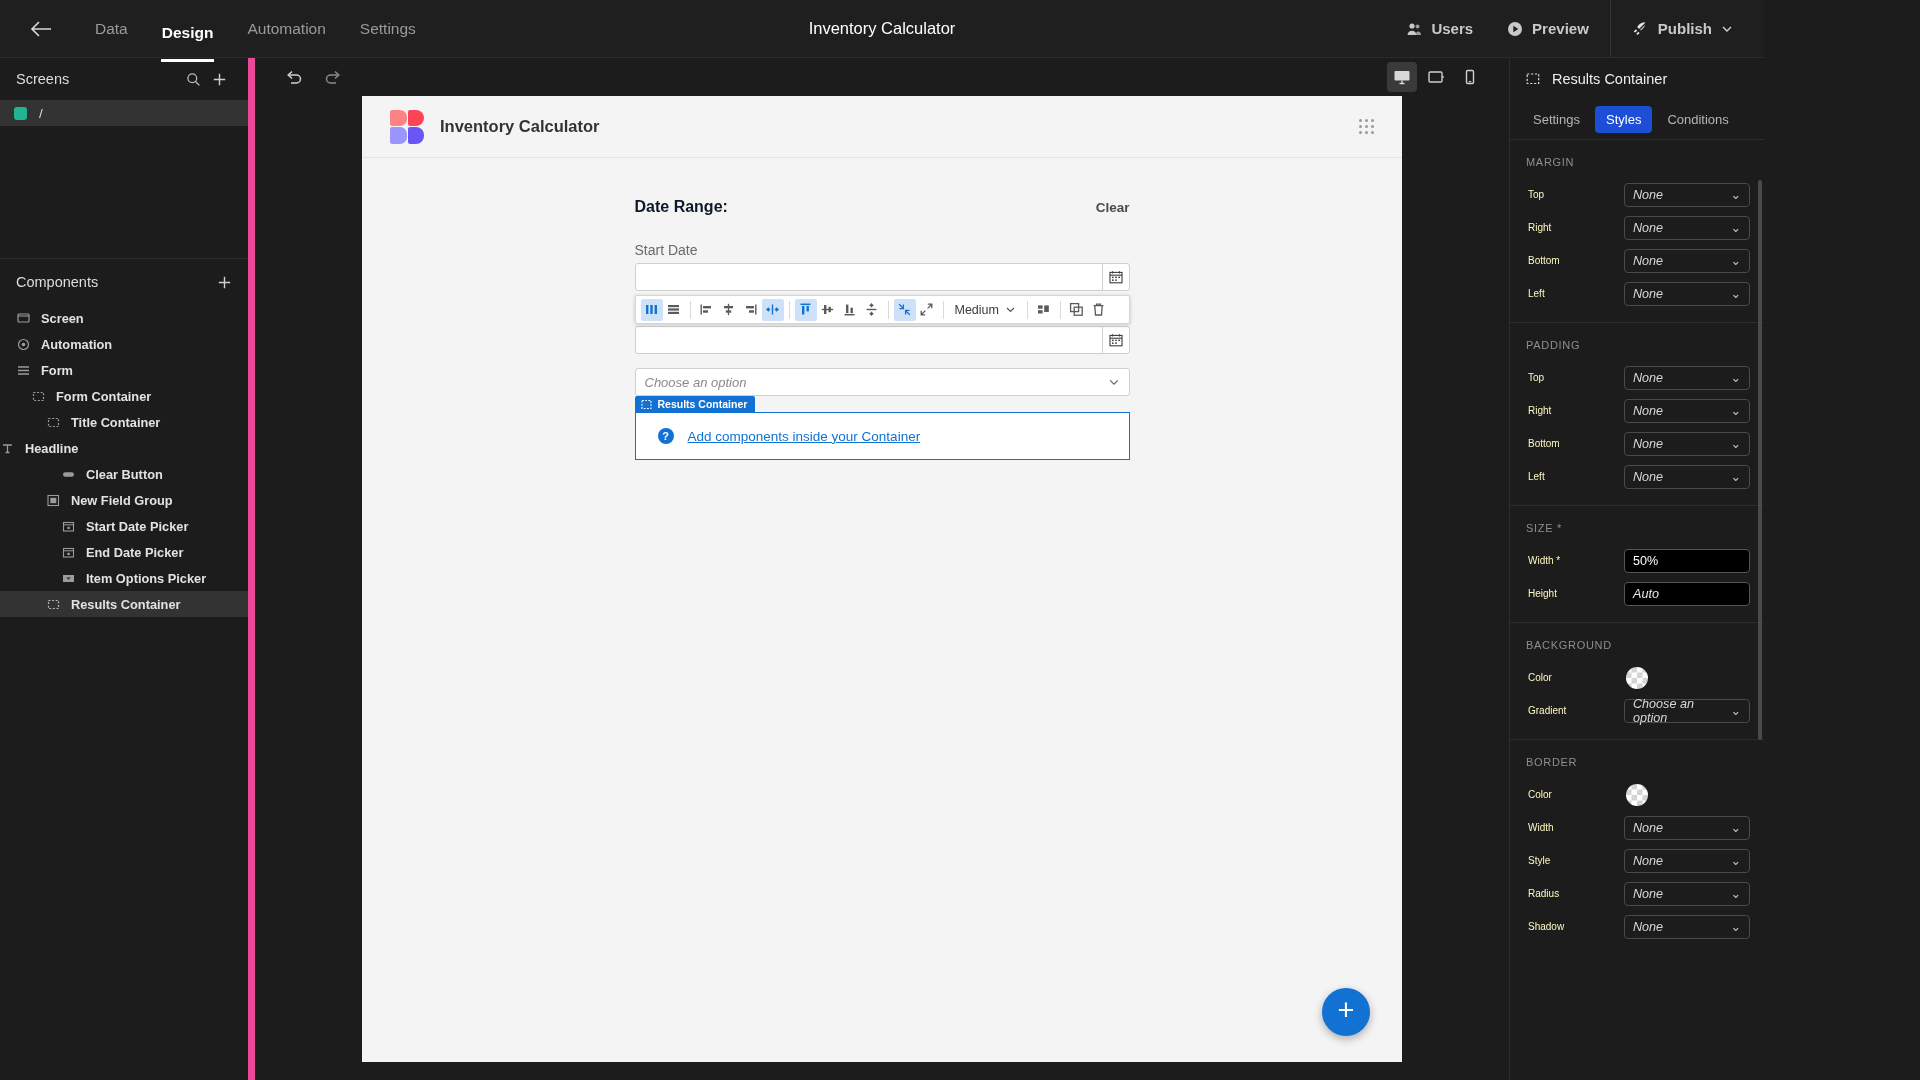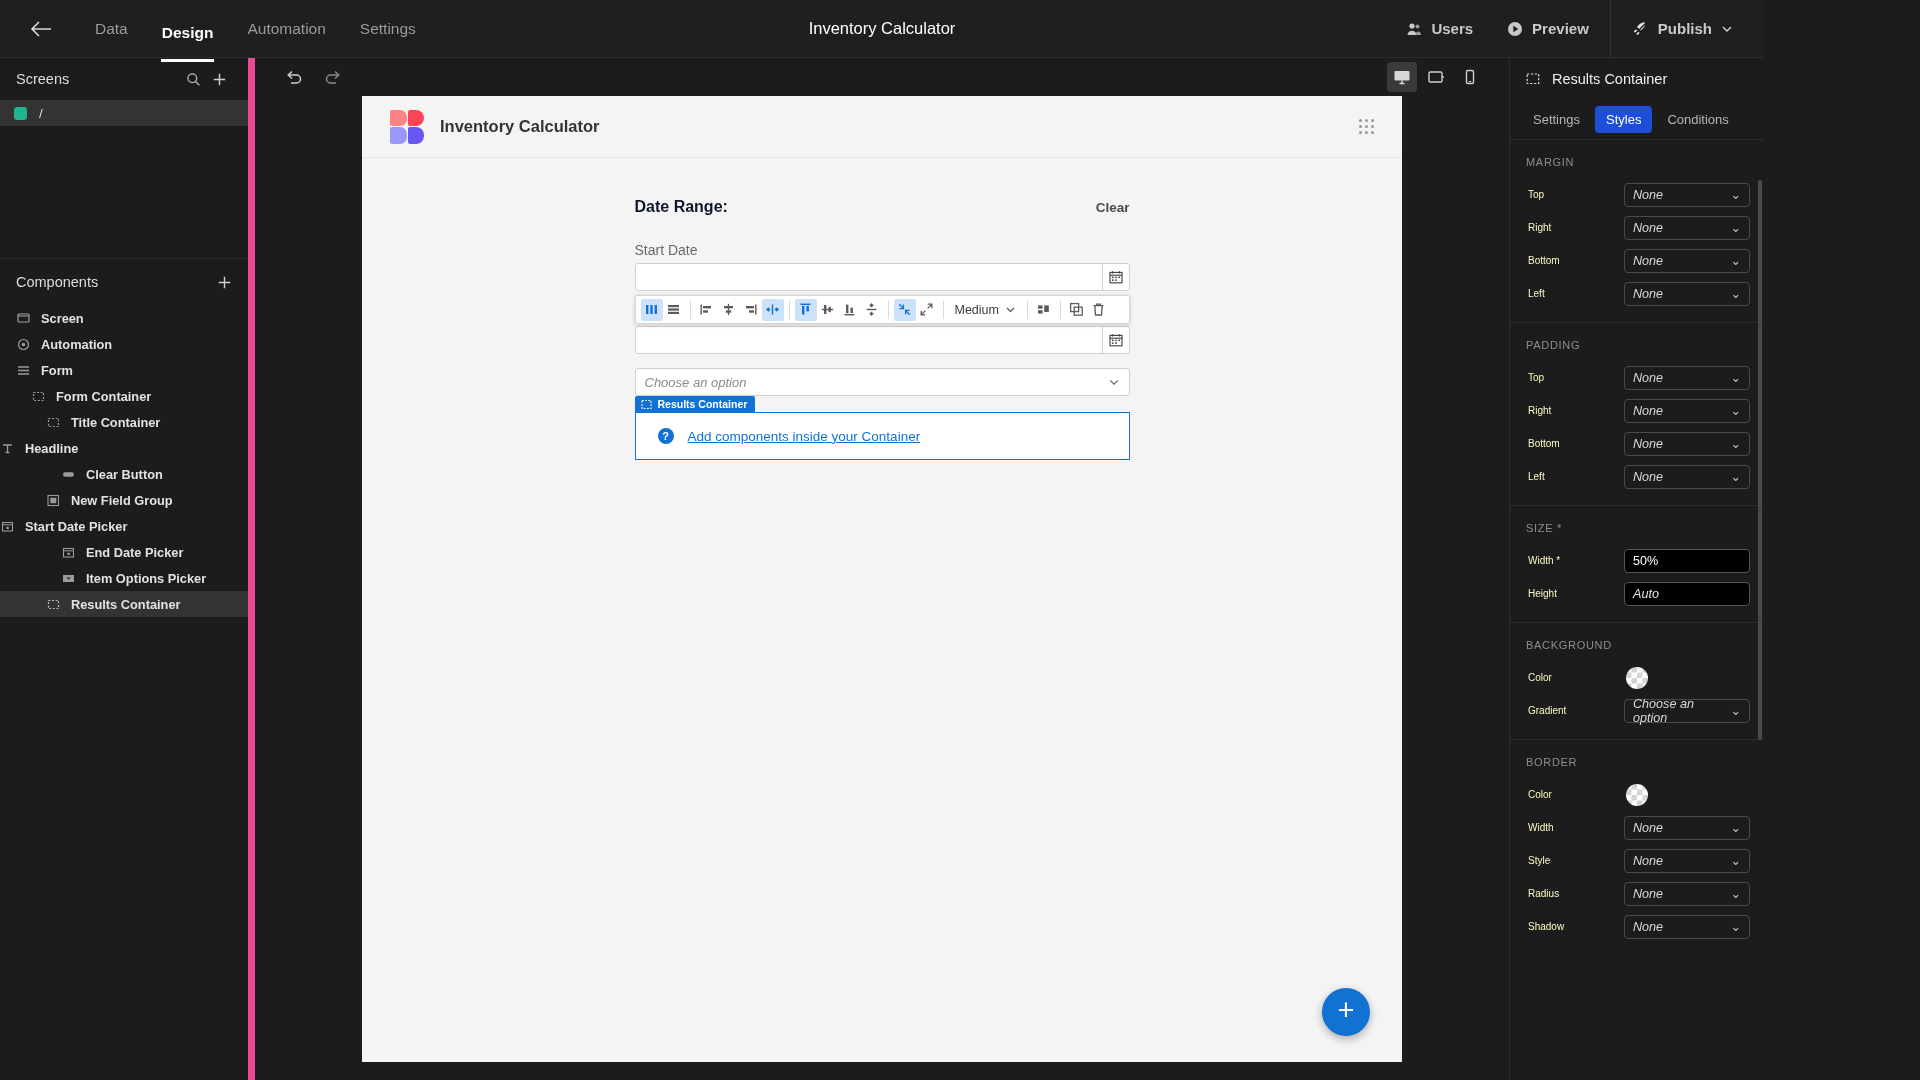--- a/index.html
+++ b/index.html
@@ -330,21 +330,21 @@
         <div class="tree-row" style="padding-left:46px">
           <span class="tree-ico">
             <svg width="13" height="13" viewBox="0 0 13 13">
                 <rect x="1" y="1.5" width="10.5" height="10" stroke="#9b9b9b" stroke-width="1.1" fill="none"></rect>
                 <rect x="3.3" y="3.8" width="6" height="5.4" fill="#9b9b9b"></rect>
               </svg>
           </span>
           <span>New Field Group</span>
         </div>
 
-        <div class="tree-row" style="">
+        <div class="tree-row" style="padding-left:61px">
           <span class="tree-ico">
             <svg width="13" height="13" viewBox="0 0 13 13">
                 <rect x="1.5" y="2.5" width="10" height="8.5" stroke="#9b9b9b" stroke-width="1.1" fill="none"></rect>
                 <path d="M1.5 4.8 H11.5" stroke="#9b9b9b" stroke-width="1"></path>
                 <rect x="5.4" y="6.8" width="2.4" height="2.2" fill="#9b9b9b"></rect>
               </svg>
           </span>
           <span>Start Date Picker</span>
         </div>
 

